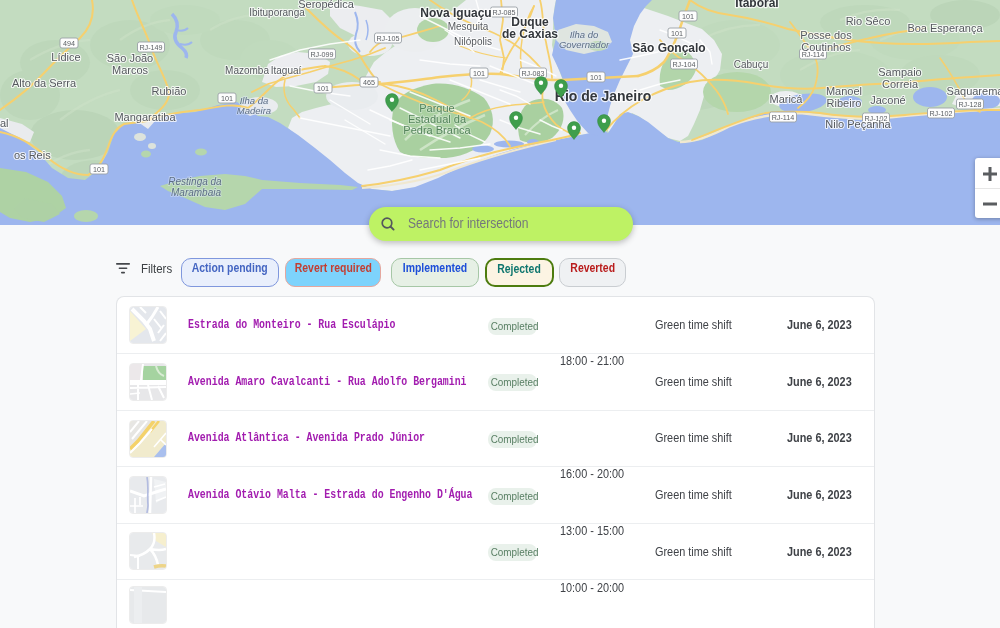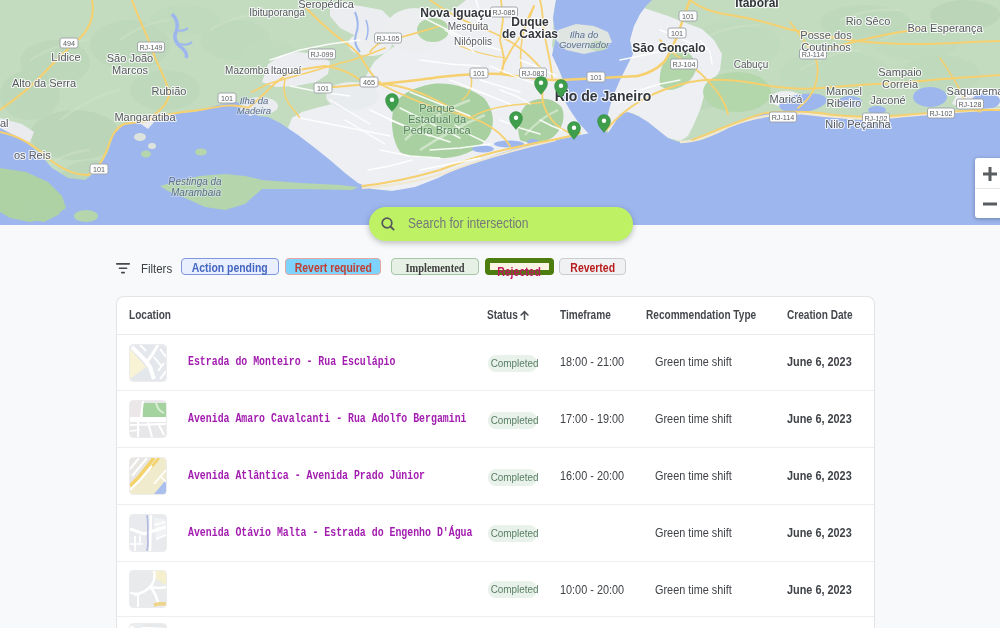--- a/index.html
+++ b/index.html
@@ -13,47 +13,47 @@
   #zoomctl .minus{top:39px;}
   #zoomctl .sep{position:absolute;left:0px;top:30px;width:33px;height:1px;background:#e6e6e6;}
   #search{position:absolute;left:369px;top:207px;width:264px;height:34px;background:#bef264;
           border-radius:17px;box-shadow:0 2px 6px rgba(0,0,0,.25);}
   #search .stext{position:absolute;left:39px;top:8px;font-size:14px;color:#74777c;
           display:inline-block;transform:scaleX(.86);transform-origin:0 50%;white-space:nowrap;}
   #frow{position:absolute;left:0;top:258px;width:1000px;height:21px;}
   .ficon{position:absolute;left:116px;top:5px;width:14px;height:11px;}
   .flabel{position:absolute;left:141px;top:3px;font-size:13px;color:#3c4043;
           transform:scaleX(.88);transform-origin:0 50%;}
-  .chip{position:absolute;top:0px;height:17px;border-radius:4px;box-sizing:border-box;
+  .chip{position:absolute;top:0px;height:29px;border-radius:10px;box-sizing:border-box;
         font-size:12px;font-weight:bold;text-align:center;line-height:19px;}
   .chip span{display:inline-block;transform:scaleX(.87);transform-origin:50% 50%;white-space:nowrap;}
   #chip1{left:181px;width:98px;background:#e9effc;border:1px solid #7f97dd;color:#4465c2;}
   #chip2{left:285px;width:96px;background:#7dd3fc;border:1px solid #e5a79e;color:#c23e32;}
-  #chip3{left:391px;width:88px;background:#e6f0e5;border:1px solid #a6c7a6;color:#404040;font-family:Liberation Serif, serif;}
-  #chip4{left:485px;width:69px;background:#fcf4e3;border:5px solid #4d7c0f;color:#be185d;}
+  #chip3{left:391px;width:88px;background:#e6f0e5;border:1px solid #a6c7a6;color:#1d4ed8;}
+  #chip4{left:485px;width:69px;background:#fcf4e3;border:2px solid #4d7c0f;color:#0f766e;}
   #chip5{left:559px;width:67px;background:#eff1f3;border:1px solid #c9cdd1;color:#b91c1c;}
   #card{position:absolute;left:116px;top:296px;width:757px;height:332px;background:#fff;
         border:1px solid #e2e4e7;border-bottom:none;border-radius:8px 8px 0 0;box-sizing:content-box;}
   #thead{position:relative;height:36.5px;border-bottom:1px solid #e8eaec;}
   .hcell{position:absolute;top:11px;font-size:12px;font-weight:bold;color:#45484d;
          transform:scaleX(.84);transform-origin:0 50%;white-space:nowrap;}
   .row{position:relative;height:55.8px;border-bottom:1px solid #eceef0;}
   .row:last-child{border-bottom:none;}
   .thumb{position:absolute;left:12px;top:9px;width:38px;height:38px;border-radius:4px;
          overflow:hidden;border:1px solid #ececec;box-sizing:border-box;}
   .loc{position:absolute;left:71px;top:0;height:55.8px;display:flex;align-items:center;
        font-size:12.5px;font-weight:bold;color:#a21caf;width:420px;font-family:Liberation Mono, monospace;}
   .loc>span{display:inline-block;transform:scaleX(.79);transform-origin:0 50%;line-height:16px;white-space:nowrap;}
   .st{position:absolute;left:371px;top:20.5px;width:49px;height:17px;background:#e9f1eb;
       border-radius:8px;color:#587f63;font-size:11px;text-align:center;line-height:17px;text-decoration:underline;}
   .st span{display:inline-block;transform:scaleX(.9);transform-origin:50% 50%;}
   .cell{position:absolute;top:0;height:55.8px;display:flex;align-items:center;
         font-size:12.5px;color:#3f4247;}
   .cell>span{display:inline-block;transform:scaleX(.87);transform-origin:0 50%;white-space:nowrap;}
-  .tf{left:443px;}
+  .tf{left:443px;margin-top:36px;}
   .rt{left:538px;text-align:center;}
   .cd{left:670px;font-weight:bold;}
 </style>
 </head>
 <body>
 <div id="map">
 <svg width="1000" height="225" viewBox="0 0 1000 225" style="display:block">
 <style>
  .lbl{font-family:"Liberation Sans",sans-serif;fill:#55595e;paint-order:stroke;stroke:#ffffff;stroke-width:2.2px;stroke-opacity:.8;stroke-linejoin:round;}
  .big{font-family:"Liberation Sans",sans-serif;font-weight:bold;fill:#33373c;paint-order:stroke;stroke:#ffffff;stroke-width:2.4px;stroke-opacity:.8;stroke-linejoin:round;}
@@ -366,30 +366,20 @@
     <rect x="5" y="8.8" width="4" height="1.7" rx="0.8" fill="#44474b"></rect>
   </svg>
   <span class="flabel">Filters</span>
   <div class="chip" id="chip1"><span>Action pending</span></div>
   <div class="chip" id="chip2"><span>Revert required</span></div>
   <div class="chip" id="chip3"><span>Implemented</span></div>
   <div class="chip" id="chip4"><span>Rejected</span></div>
   <div class="chip" id="chip5"><span>Reverted</span></div>
 </div>
 <div id="card">
-  <div id="thead">
-    <span class="hcell" style="left:12px">Location</span>
-    <span class="hcell" style="left:370px">Status</span>
-    <svg style="position:absolute;left:402px;top:12.5px" width="11" height="11" viewBox="0 0 11 11">
-        <path d="M5.5,10 L5.5,2 M1.6,5.5 L5.5,1.6 L9.4,5.5" fill="none" stroke="#4a4d52" stroke-width="1.5"></path>
-      </svg>
-    <span class="hcell" style="left:443px">Timeframe</span>
-    <span class="hcell" style="left:529px">Recommendation Type</span>
-    <span class="hcell" style="left:670px">Creation Date</span>
-  </div>
   <div class="row">
     <div class="thumb"><svg width="36" height="36" viewBox="0 0 36 36">
 <rect width="36" height="36" fill="#e4e7ec"></rect>
 <polygon points="0,4 16,22 0,34" fill="#f8f3d4"></polygon>
 <path d="M2,2 L14,14 20,22 24,34" stroke="#fff" stroke-width="4" fill="none"></path>
 <path d="M28,0 L22,10 16,18" stroke="#fff" stroke-width="3" fill="none"></path>
 <path d="M30,4 L36,12 M24,12 L32,22 M28,26 L34,18 M30,34 L36,26" stroke="#fff" stroke-width="2" fill="none"></path>
 <path d="M10,0 L16,6" stroke="#fff" stroke-width="2"></path>
 </svg></div>
     <div class="loc">
@@ -413,23 +403,20 @@
 <polygon points="13,2 36,2 36,17 13,17" fill="#a5d3a0"></polygon>
 <path d="M26,2 Q28,10 34,12" stroke="#d9ecd4" stroke-width="2" fill="none"></path>
 <rect x="0" y="16" width="36" height="5" fill="#fff"></rect>
 <path d="M13,0 L11,16 M0,24 L36,23 M8,21 L8,36 M18,21 L22,36 M28,22 L34,34" stroke="#fff" stroke-width="2" fill="none"></path>
 <path d="M0,30 L10,29" stroke="#fff" stroke-width="1.5"></path>
 </svg></div>
     <div class="loc">
         <span>Avenida Amaro Cavalcanti - Rua Adolfo Bergamini</span>
       </div>
     <div class="st"><span>Completed</span></div>
-    <div class="cell tf">
-        <span>17:00 - 19:00</span>
-      </div>
     <div class="cell rt">
         <span>Green time shift</span>
       </div>
     <div class="cell cd">
         <span>June 6, 2023</span>
       </div>
   </div>
   <div class="row">
     <div class="thumb"><svg width="36" height="36" viewBox="0 0 36 36">
 <rect width="36" height="36" fill="#f1ebcd"></rect>
@@ -460,20 +447,23 @@
 <polygon points="24,2 36,5 36,20 26,26" fill="#f0f2f4"></polygon>
 <path d="M0,14 L14,19 26,15 36,12" stroke="#fff" stroke-width="3" fill="none"></path>
 <path d="M21,0 L20,36" stroke="#fff" stroke-width="2.5" fill="none"></path>
 <path d="M17,0 C19,10 17,20 18,28 C18,32 17,34 17,36" stroke="#b3bce0" stroke-width="1.7" fill="none"></path>
 <path d="M26,24 L36,20 M24,10 L35,7 M5,21 L5,36 M0,29 L13,29 M10,20 L10,28" stroke="#fff" stroke-width="1.7" fill="none"></path>
 </svg></div>
     <div class="loc">
         <span>Avenida Otávio Malta - Estrada do Engenho D'Água</span>
       </div>
     <div class="st"><span>Completed</span></div>
+    <div class="cell tf">
+        <span>13:00 - 15:00</span>
+      </div>
     <div class="cell rt">
         <span>Green time shift</span>
       </div>
     <div class="cell cd">
         <span>June 6, 2023</span>
       </div>
   </div>
   <div class="row" style="height:54.7px">
     <div class="thumb" style="top:8px"><svg width="36" height="36" viewBox="0 0 36 36">
 <rect width="36" height="36" fill="#e8eaec"></rect>

